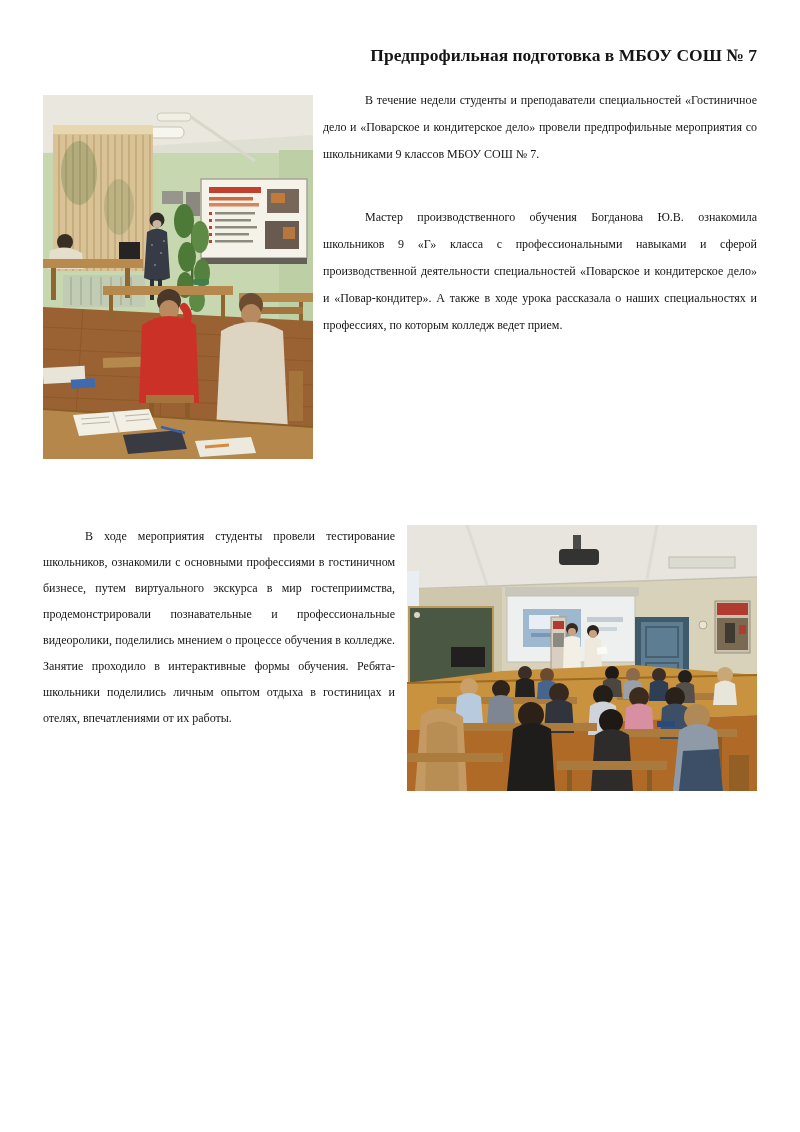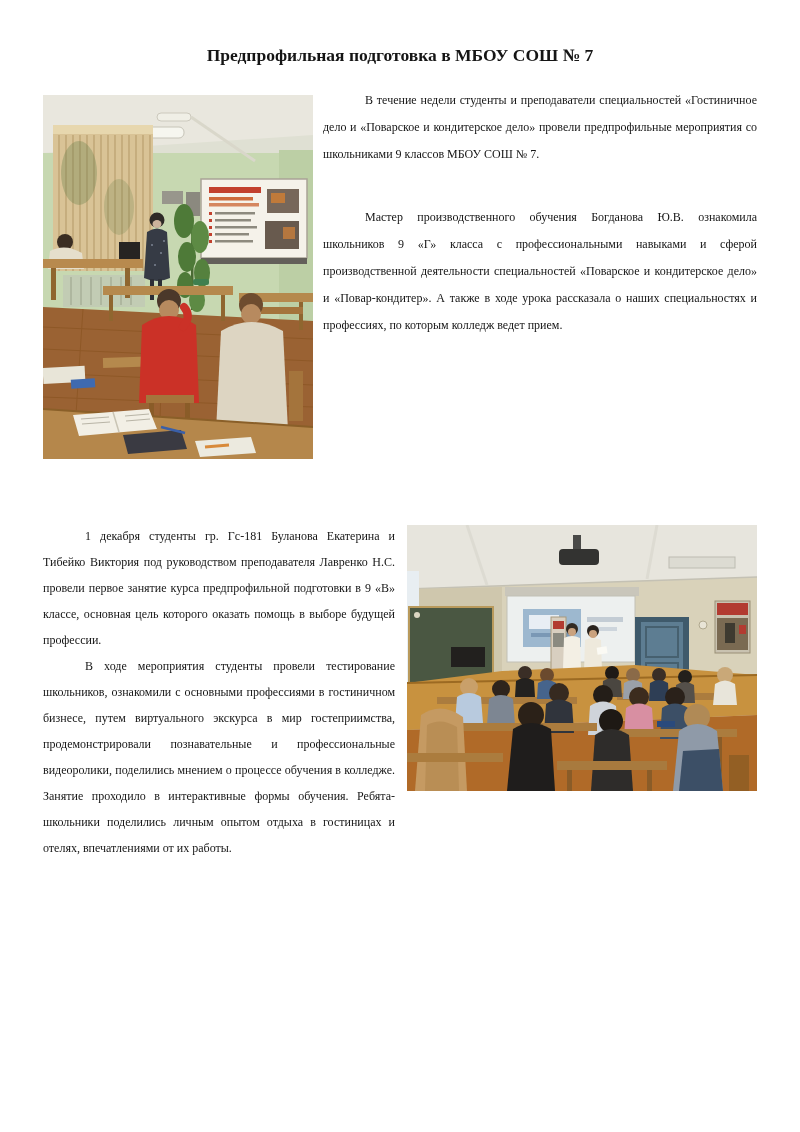--- a/index.html
+++ b/index.html
@@ -9,21 +9,21 @@
     height: 1132px;
     margin: 0 auto;
     background: #ffffff;
     box-sizing: border-box;
     padding: 44px 43px 0 43px;
     font-family: "Liberation Serif", "DejaVu Serif", serif;
     color: #151515;
     overflow: hidden;
   }
   .title {
-    text-align: center;
+    text-align: right;
     font-weight: 700;
     font-size: 17.5px;
     line-height: 22px;
     margin: 0 0 21px 0;
   }
   p.para {
     margin: 0;
     text-align: justify;
     text-indent: 42px;
     font-size: 12px;
@@ -355,17 +355,16 @@
           <path d="M276,226 L312,224 L316,266 L272,266 Z" fill="#3c4f66"></path>
         </g>
 
         <rect x="0" y="228" width="96" height="9" fill="#ab7c3e"></rect>
         <rect x="150" y="236" width="110" height="9" fill="#a87a3e"></rect>
         <rect x="160" y="245" width="5" height="21" fill="#8a5c28"></rect>
         <rect x="240" y="245" width="5" height="21" fill="#8a5c28"></rect>
         <rect x="322" y="230" width="20" height="36" fill="#935f24"></rect>
       </svg>
     </div>
-    <p class="para">1 декабря студенты гр. Гс-181 Буланова Екатерина и Тибейко Виктория под руководством преподавателя Лавренко Н.С. провели первое занятие курса предпрофильной подготовки в 9 «В» классе, основная цель которого оказать помощь в выборе будущей профессии.</p>
     <p class="para">В ходе мероприятия студенты провели тестирование школьников, ознакомили с основными профессиями в гостиничном бизнесе, путем виртуального экскурса в мир гостеприимства, продемонстрировали познавательные и профессиональные видеоролики, поделились мнением о процессе обучения в колледже. Занятие проходило в интерактивные формы обучения. Ребята-школьники поделились личным опытом отдыха в гостиницах и отелях, впечатлениями от их работы.</p>
   </div>
 
 </div>
 
 </body></html>

